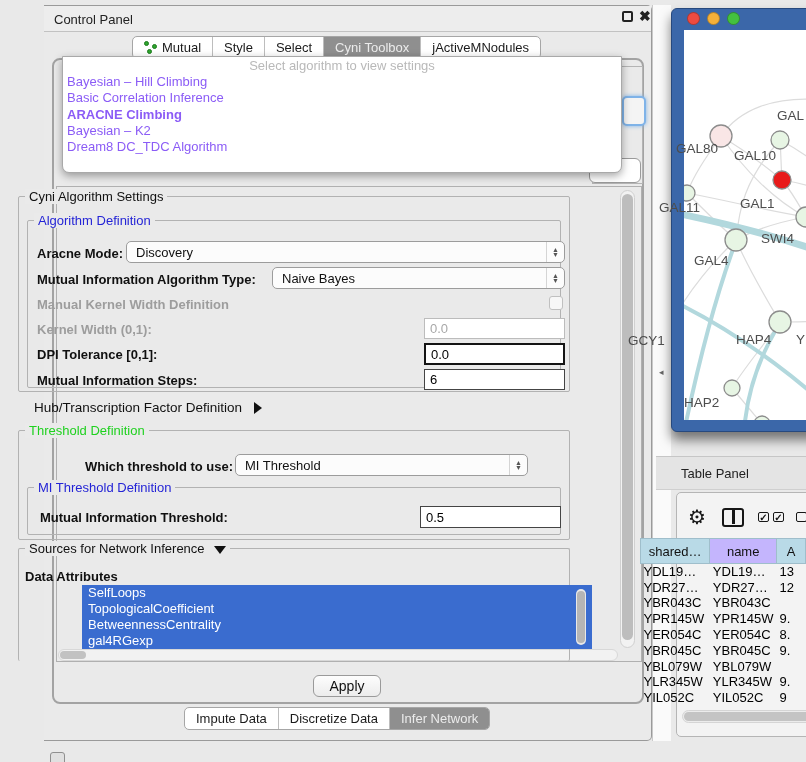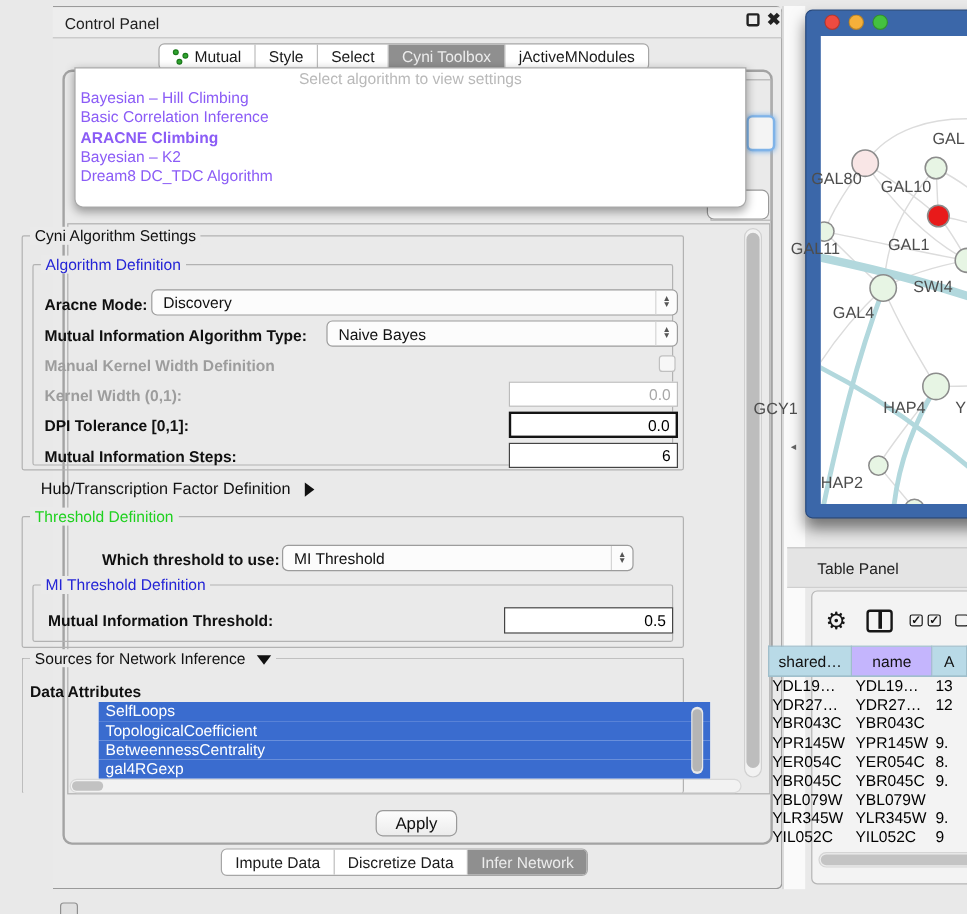--- a/index.html
+++ b/index.html
@@ -50,21 +50,21 @@
   .group { position:absolute; border:1px solid #b2b2b2; border-radius:2px; }
   .group > .glabel { position:absolute; top:-8px; left:6px; background:#eaeaea; padding:0 4px; font-size:13px; white-space:nowrap; }
   .glabel.blue { color:#2424d6; }
   .glabel.green { color:#1fd11f; }
 
   .flabel { position:absolute; font-size:13px; font-weight:bold; color:#101010; white-space:nowrap; }
   .flabel.disabled { color:#9d9d9d; }
 
   .combo { position:absolute; background:#fcfcfc; border:1px solid #9c9c9c; border-radius:5px; font-size:13px; display:flex; align-items:center; padding-left:9px; }
   .combo .stepper { margin-left:auto; width:18px; display:flex; flex-direction:column; align-items:center; justify-content:center; color:#555; font-size:7px; line-height:5px; border-left:1px solid #d5d5d5; align-self:stretch; }
-  .field { position:absolute; background:#fff; font-size:13px; text-align:right; padding:0 5px; display:flex; align-items:center; justify-content:flex-end; }
+  .field { position:absolute; background:#fff; font-size:13px; text-align:right; padding:0 5px; display:flex; align-items:center; }
   .field.disabled { border:1px solid #bcbcbc; color:#a8a8a8; }
   .field.strong { border:2px solid #141414; color:#000; }
   .field.mid { border:1px solid #444; color:#000; }
   .checkbox { position:absolute; width:14px; height:14px; border:1px solid #c0c0c0; border-radius:3px; background:#f7f7f7; }
 
   .tri { display:inline-block; width:0; height:0; vertical-align:middle; }
   .tri.right { border-left:8px solid #111; border-top:6px solid transparent; border-bottom:6px solid transparent; }
   .tri.down { border-top:8px solid #111; border-left:6px solid transparent; border-right:6px solid transparent; }
 
   .attr-list { left:38px; top:585px; width:510px; height:64px; background:#fff; overflow:hidden; }

